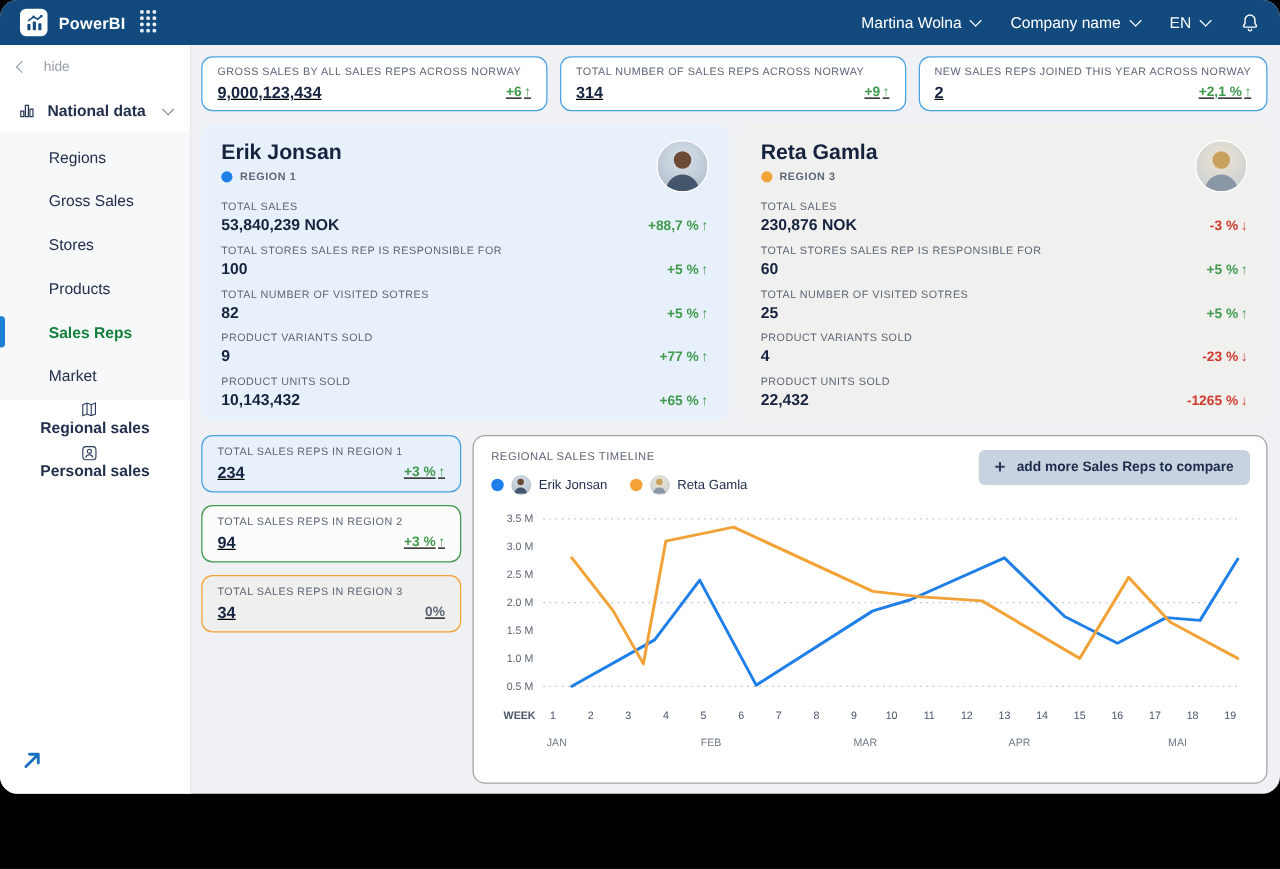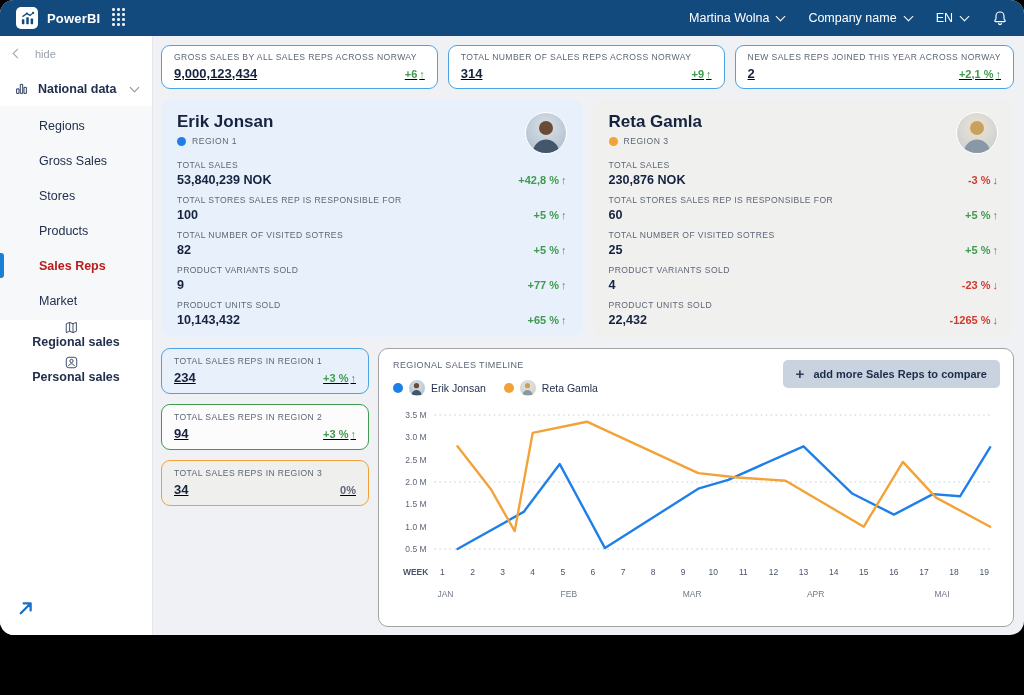--- a/index.html
+++ b/index.html
@@ -25,21 +25,21 @@
   .side-row{height:35px;display:flex;align-items:center;padding:0 14px;cursor:pointer;}
   .hide-row{color:#99a1ac;font-size:11px;}
   .chev-l{display:inline-block;width:6px;height:6px;border-left:1.5px solid #99a1ac;border-bottom:1.5px solid #99a1ac;
     transform:rotate(45deg);margin-right:14px;}
   .side-head{font-weight:bold;}
   .side-head .icon{margin-right:9px;display:flex;}
   .chev-sd{display:inline-block;width:6px;height:6px;border-right:1.5px solid #8b93a0;border-bottom:1.5px solid #8b93a0;
     transform:rotate(45deg);margin-left:auto;margin-top:-3px;}
   .side-sub{background:#f7f8f9;padding:2px 0;}
   .side-sub-item{position:relative;height:35px;display:flex;align-items:center;padding-left:39px;cursor:pointer;font-weight:500;}
-  .side-sub-item.active{color:#b91c1c;font-weight:bold;align-items:center;}
+  .side-sub-item.active{color:#15803d;font-weight:bold;align-items:center;}
   .active-bar{position:absolute;left:0;top:5px;bottom:5px;width:4px;background:#1b7fd4;border-radius:0 3px 3px 0;}
   .side-bottom .side-row{font-weight:bold;flex-direction:column;}
   .side-bottom .icon{margin-right:9px;display:flex;}
   .expand-arrow{position:absolute;left:16px;bottom:14px;cursor:pointer;}
 
   .main{flex:1;padding:9px 10px 8px 8px;display:flex;flex-direction:column;min-width:0;}
 
   
   .kpi-row{display:flex;gap:10px;margin-bottom:10px;}
   .kpi-card{flex:1;background:#fff;border:1.5px solid #4ba3e3;border-radius:9px;padding:6px 12px 7px;}
@@ -50,21 +50,21 @@
   .delta .arr{font-size:11px;margin-left:2px;}
   .up{color:#3f9a4d;} .down{color:#cf3a2f;} .flat{color:#5d6676;}
 
   
   .rep-row{display:flex;gap:10px;margin-bottom:11px;}
   .rep-card{flex:1;border-radius:10px;padding:13px 16px 10px;position:relative;}
   .rep-erik{background:#e8f1fb;}
   .rep-reta{background:#f0f0ef;}
   .rep-name{font-size:17px;font-weight:bold;color:#16233f;}
   .rep-region{display:flex;align-items:center;margin-top:4px;}
-  .rep-region .txt{font-size:8.6px;letter-spacing:.5px;color:#5d6676;font-weight:normal;}
+  .rep-region .txt{font-size:8.6px;letter-spacing:.5px;color:#5d6676;font-weight:bold;}
   .dot{width:9px;height:9px;border-radius:50%;margin-right:6px;}
   .dot-blue{background:#1f7fe8;} .dot-orange{background:#f2a236;}
   .avatar{position:absolute;top:13px;right:16px;width:40px;height:40px;border-radius:50%;overflow:hidden;border:1.5px solid #fff;}
   .avatar-erik{background:radial-gradient(circle at 50% 35%,#d9e2ea,#aab8c6);}
   .avatar-reta{background:radial-gradient(circle at 50% 35%,#eee4d2,#c3ccd4);}
   .stat{margin-top:8px;}
   .stat-label{font-size:8.6px;letter-spacing:.4px;color:#5d6676;margin-bottom:3px;white-space:nowrap;}
   .stat-line{display:flex;align-items:baseline;justify-content:space-between;}
   .stat-value{font-size:12.6px;font-weight:bold;color:#16233f;}
 
@@ -237,21 +237,21 @@
           <div class="avatar avatar-erik">
             <svg width="40" height="40" viewBox="0 0 40 40">
                 <circle cx="20" cy="15" r="7" fill="#6b4a36"></circle>
                 <path d="M6 40c2-9.5 8-13.5 14-13.5S32 30.5 34 40z" fill="#44566b"></path>
               </svg>
           </div>
           <div class="stat" style="margin-top:14px;">
             <div class="stat-label">TOTAL SALES</div>
             <div class="stat-line">
               <span class="stat-value">53,840,239 NOK</span>
-              <span class="delta up"><span>+42,8 %</span><span class="arr">↑</span></span>
+              <span class="delta up"><span>+88,7 %</span><span class="arr">↑</span></span>
             </div>
           </div>
           <div class="stat">
             <div class="stat-label">TOTAL STORES SALES REP IS RESPONSIBLE FOR</div>
             <div class="stat-line">
               <span class="stat-value">100</span>
               <span class="delta up"><span>+5 %</span><span class="arr">↑</span></span>
             </div>
           </div>
           <div class="stat">

